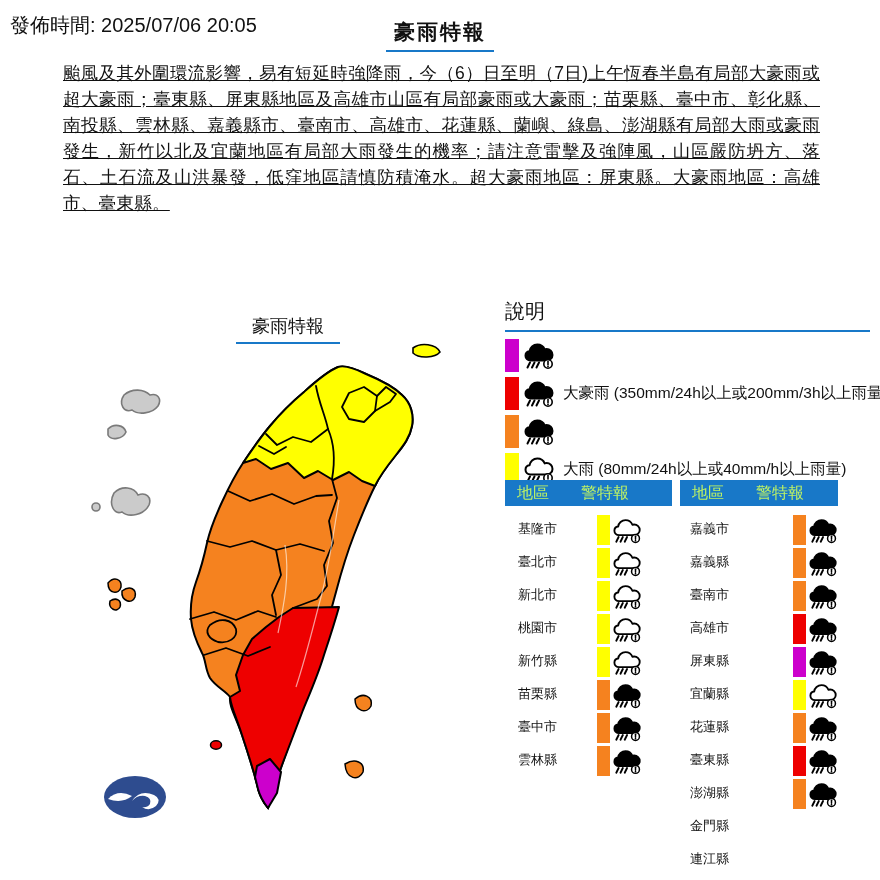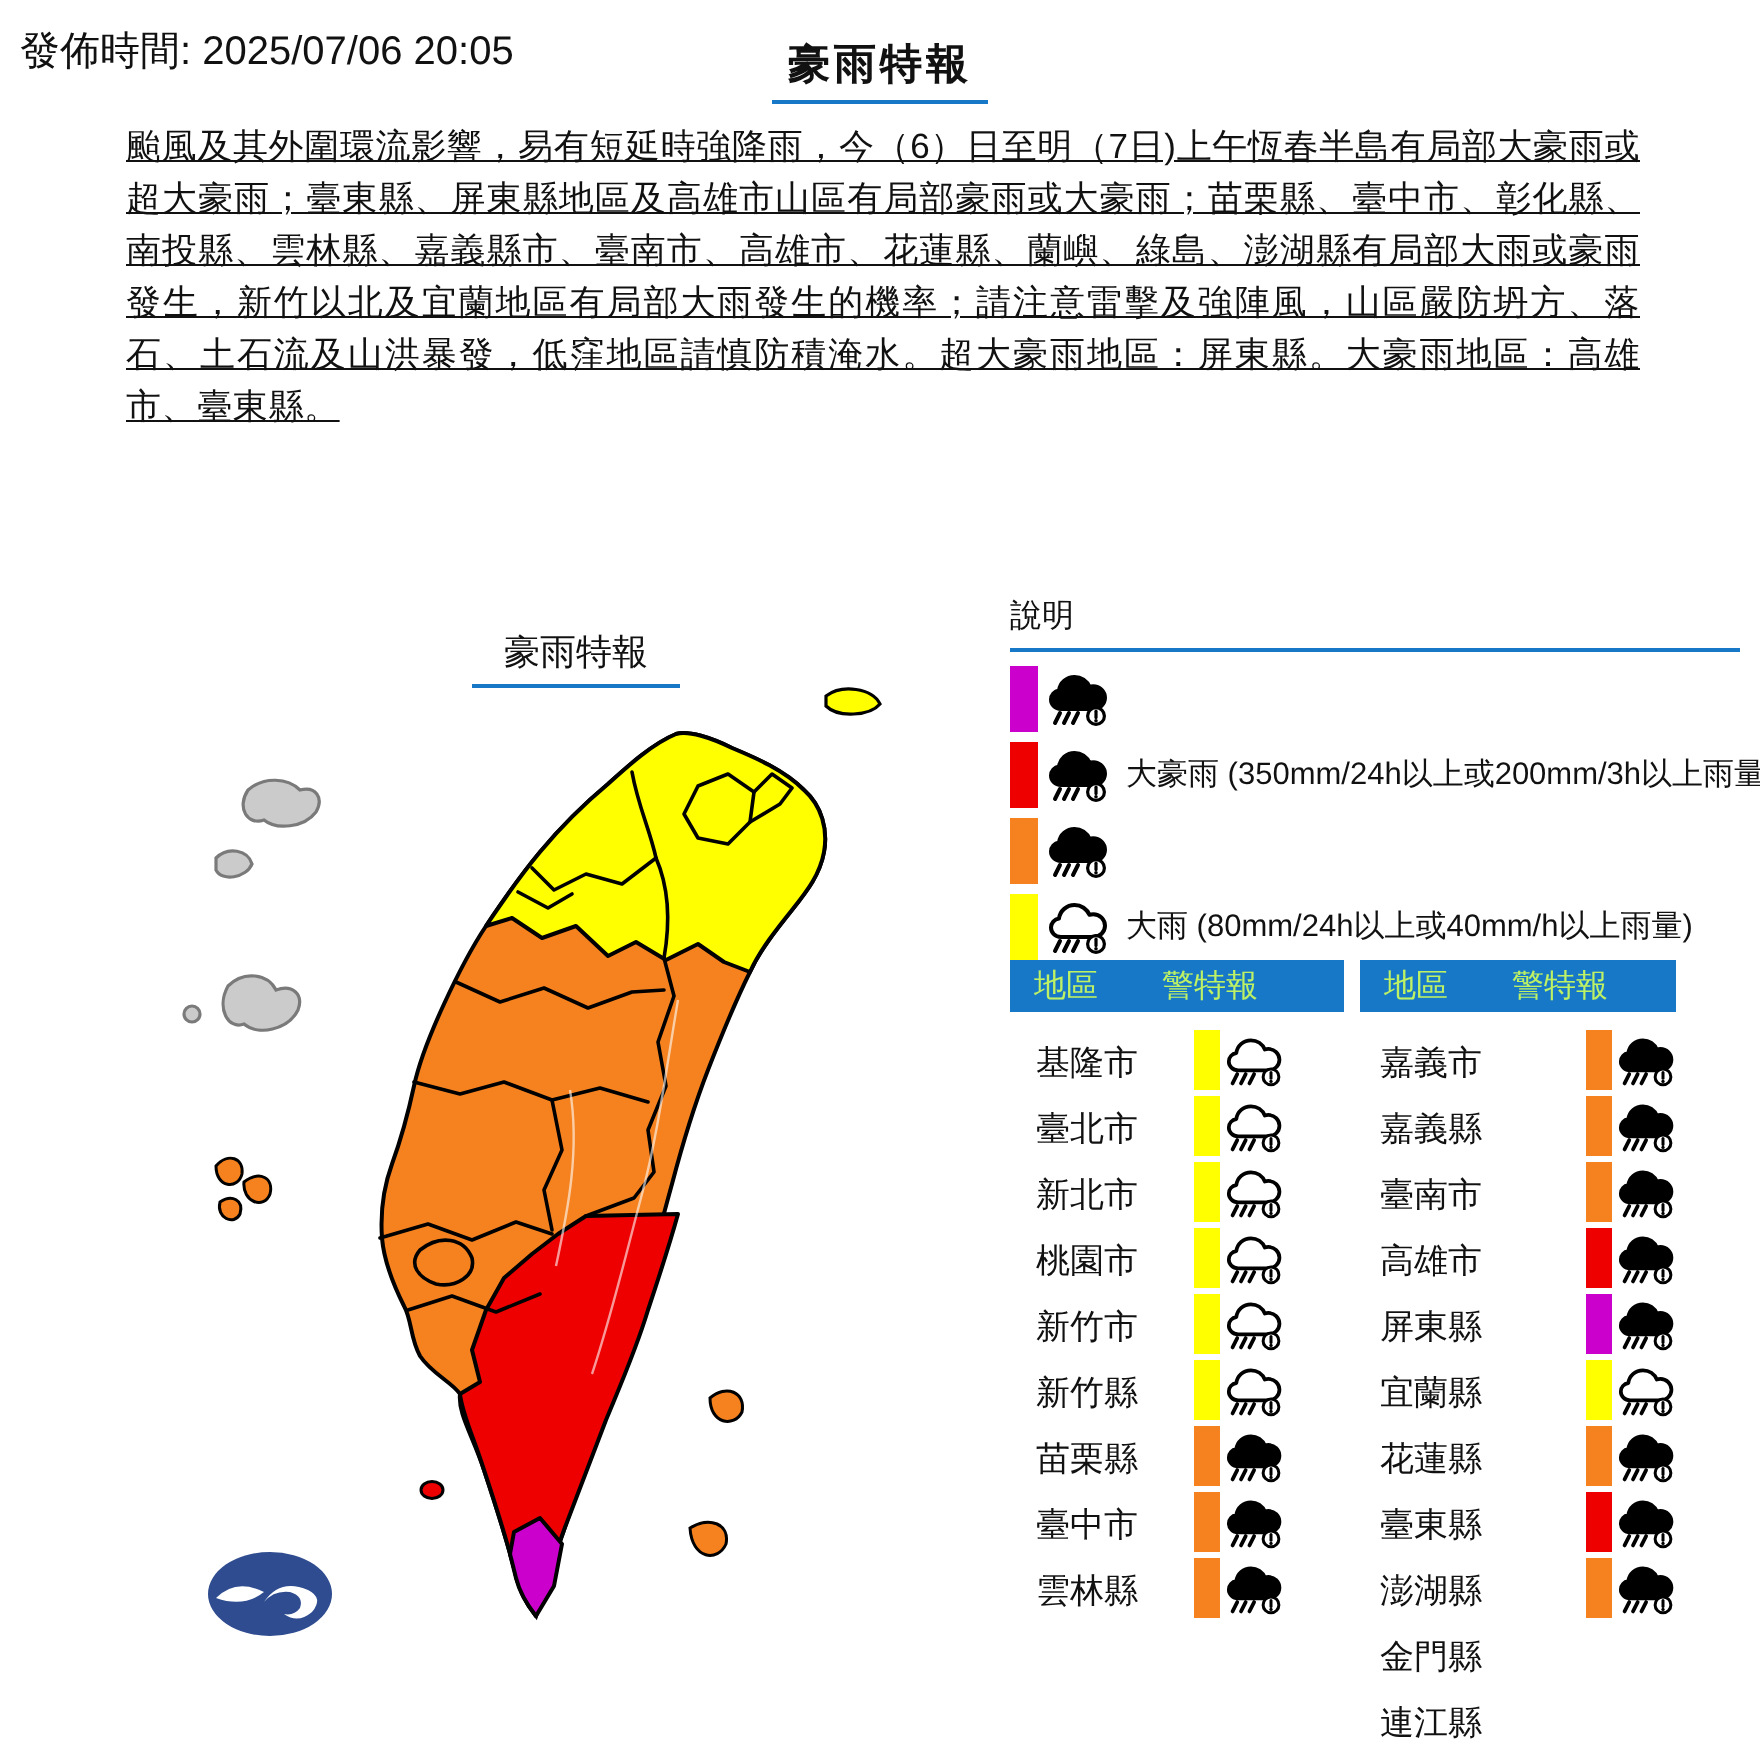--- a/index.html
+++ b/index.html
@@ -14,37 +14,37 @@
   .main-title{display:inline-block;font-size:21px;font-weight:bold;letter-spacing:2px;
     border-bottom:2px solid var(--c-line_blue);padding:0 8px 4px 8px;}
   .desc{position:absolute;left:63px;top:60px;width:757px;font-size:17.5px;line-height:26px;
     text-align:justify;letter-spacing:.3px;text-decoration:underline;}
   
   .map-title{position:absolute;left:236px;top:314px;width:104px;text-align:center;font-size:18px;
     border-bottom:2px solid var(--c-line_blue);padding-bottom:4px;z-index:2;}
   .map-svg{position:absolute;left:80px;top:295px;width:410px;height:565px;}
   
   .legend{position:absolute;left:505px;top:298px;width:365px;}
-  .legend-title{font-size:16px;}
+  .legend-title{font-size:20px;}
   .legend-rule{border:0;border-top:2px solid var(--c-line_blue);margin:5px 0 4px 0;}
   .legend-item{height:38px;display:flex;align-items:center;}
   .lswatch{width:14px;height:33px;flex:0 0 14px;}
   .licon{width:32px;height:32px;margin-left:5px;flex:0 0 32px;}
   .licon svg{width:32px;height:32px;display:block;}
   .llabel{font-size:15.5px;margin-left:7px;white-space:nowrap;}
   
   .wtable{position:absolute;top:480px;}
   .wtable.t-left{left:505px;width:167px;}
   .wtable.t-right{left:680px;width:158px;}
   .thead{height:26px;background:var(--c-header_blue);color:#bef264;font-size:16px;
     display:flex;align-items:center;padding-left:12px;}
   .thead .h2{margin-left:32px;}
   .tbody{margin-top:8px;}
   .trow{height:33px;position:relative;}
-  .rname{position:absolute;top:6px;font-size:17px;}
+  .rname{position:absolute;top:6px;font-size:13px;}
   .t-left .rname{left:13px;} .t-right .rname{left:10px;}
   .rbadge{position:absolute;top:1px;width:13px;height:30px;}
   .t-left .rbadge{left:92px;} .t-right .rbadge{left:113px;}
   .ricon{position:absolute;top:1px;width:30px;height:30px;}
   .t-left .ricon{left:108px;} .t-right .ricon{left:129px;}
   .ricon svg{width:30px;height:30px;display:block;}
 </style>
 </head>
 <body>
 
@@ -258,37 +258,20 @@
       <line x1="10.5" y1="23.5" x2="8" y2="28.5"></line>
       <line x1="15" y1="23.5" x2="12.5" y2="28.5"></line>
     </g>
     <circle cx="24" cy="25" r="4.2" fill="#fff" stroke="#000" stroke-width="1.6"></circle>
     <line x1="24" y1="22.6" x2="24" y2="25.8" stroke="#000" stroke-width="1.6" stroke-linecap="round"></line>
     <circle cx="24" cy="27.4" r="0.9" fill="#000"></circle>
   </svg>
         </span>
       </div>
       <div class="trow">
-        <span class="rname">新竹市</span>
-        <span class="rbadge" style="background:#FFFF00"></span>
-        <span class="ricon">
-          <svg viewBox="0 0 32 32" xmlns="http://www.w3.org/2000/svg">
-    <path d="M6.5 21.5 C3.5 21.5 1.5 19.3 1.5 16.8 C1.5 14.5 3.2 12.6 5.5 12.3 C6 8.4 9.3 5.5 13.3 5.5 C16.6 5.5 19.5 7.5 20.7 10.4 C21.3 10.2 21.9 10.1 22.6 10.1 C25.9 10.1 28.5 12.7 28.5 15.9 C28.5 19 25.9 21.5 22.6 21.5 Z" fill="#fff" stroke="#000" stroke-width="2" stroke-linejoin="round"></path>
-    <g stroke="#000" stroke-width="2" stroke-linecap="round">
-      <line x1="6" y1="23.5" x2="3.5" y2="28.5"></line>
-      <line x1="10.5" y1="23.5" x2="8" y2="28.5"></line>
-      <line x1="15" y1="23.5" x2="12.5" y2="28.5"></line>
-    </g>
-    <circle cx="24" cy="25" r="4.2" fill="#fff" stroke="#000" stroke-width="1.6"></circle>
-    <line x1="24" y1="22.6" x2="24" y2="25.8" stroke="#000" stroke-width="1.6" stroke-linecap="round"></line>
-    <circle cx="24" cy="27.4" r="0.9" fill="#000"></circle>
-  </svg>
-        </span>
-      </div>
-      <div class="trow">
         <span class="rname">新竹縣</span>
         <span class="rbadge" style="background:#FFFF00"></span>
         <span class="ricon">
           <svg viewBox="0 0 32 32" xmlns="http://www.w3.org/2000/svg">
     <path d="M6.5 21.5 C3.5 21.5 1.5 19.3 1.5 16.8 C1.5 14.5 3.2 12.6 5.5 12.3 C6 8.4 9.3 5.5 13.3 5.5 C16.6 5.5 19.5 7.5 20.7 10.4 C21.3 10.2 21.9 10.1 22.6 10.1 C25.9 10.1 28.5 12.7 28.5 15.9 C28.5 19 25.9 21.5 22.6 21.5 Z" fill="#fff" stroke="#000" stroke-width="2" stroke-linejoin="round"></path>
     <g stroke="#000" stroke-width="2" stroke-linecap="round">
       <line x1="6" y1="23.5" x2="3.5" y2="28.5"></line>
       <line x1="10.5" y1="23.5" x2="8" y2="28.5"></line>
       <line x1="15" y1="23.5" x2="12.5" y2="28.5"></line>
     </g>

